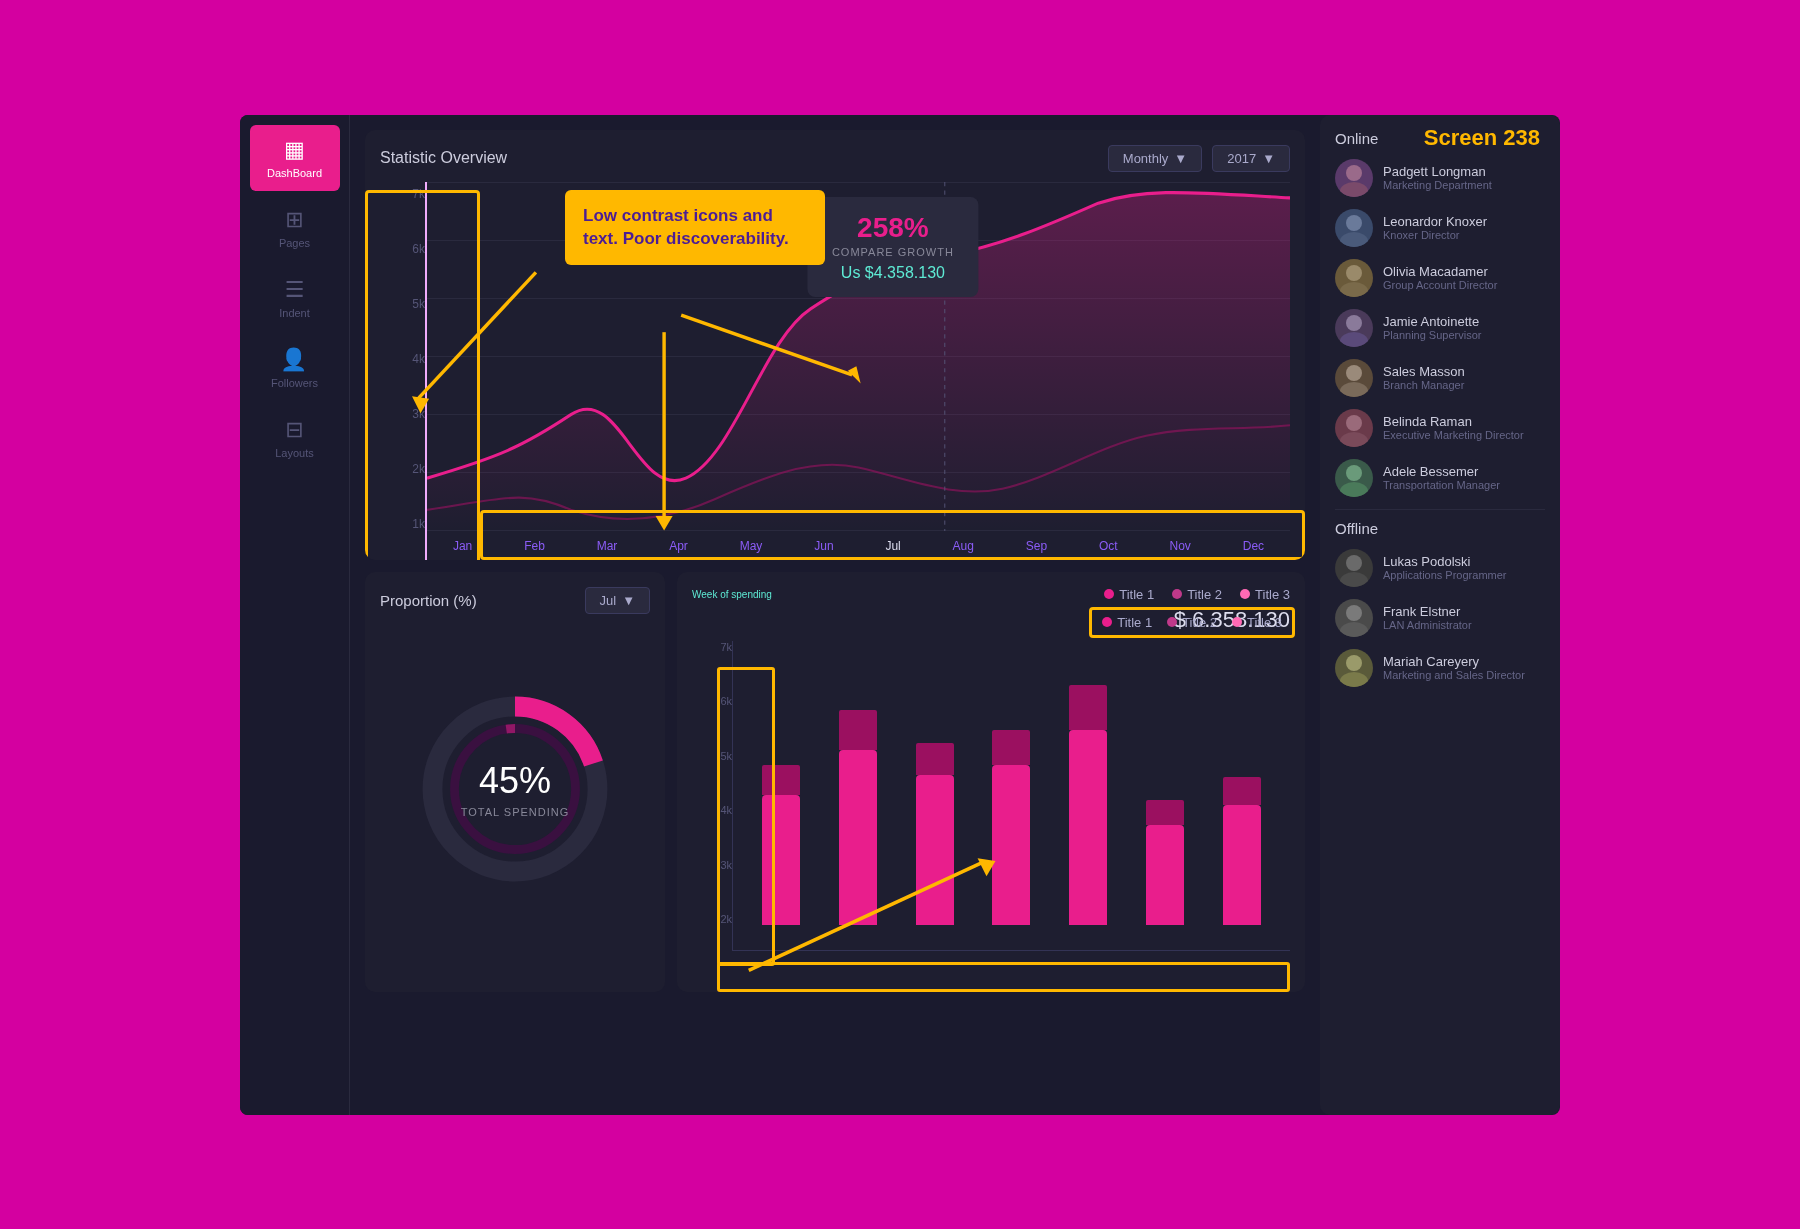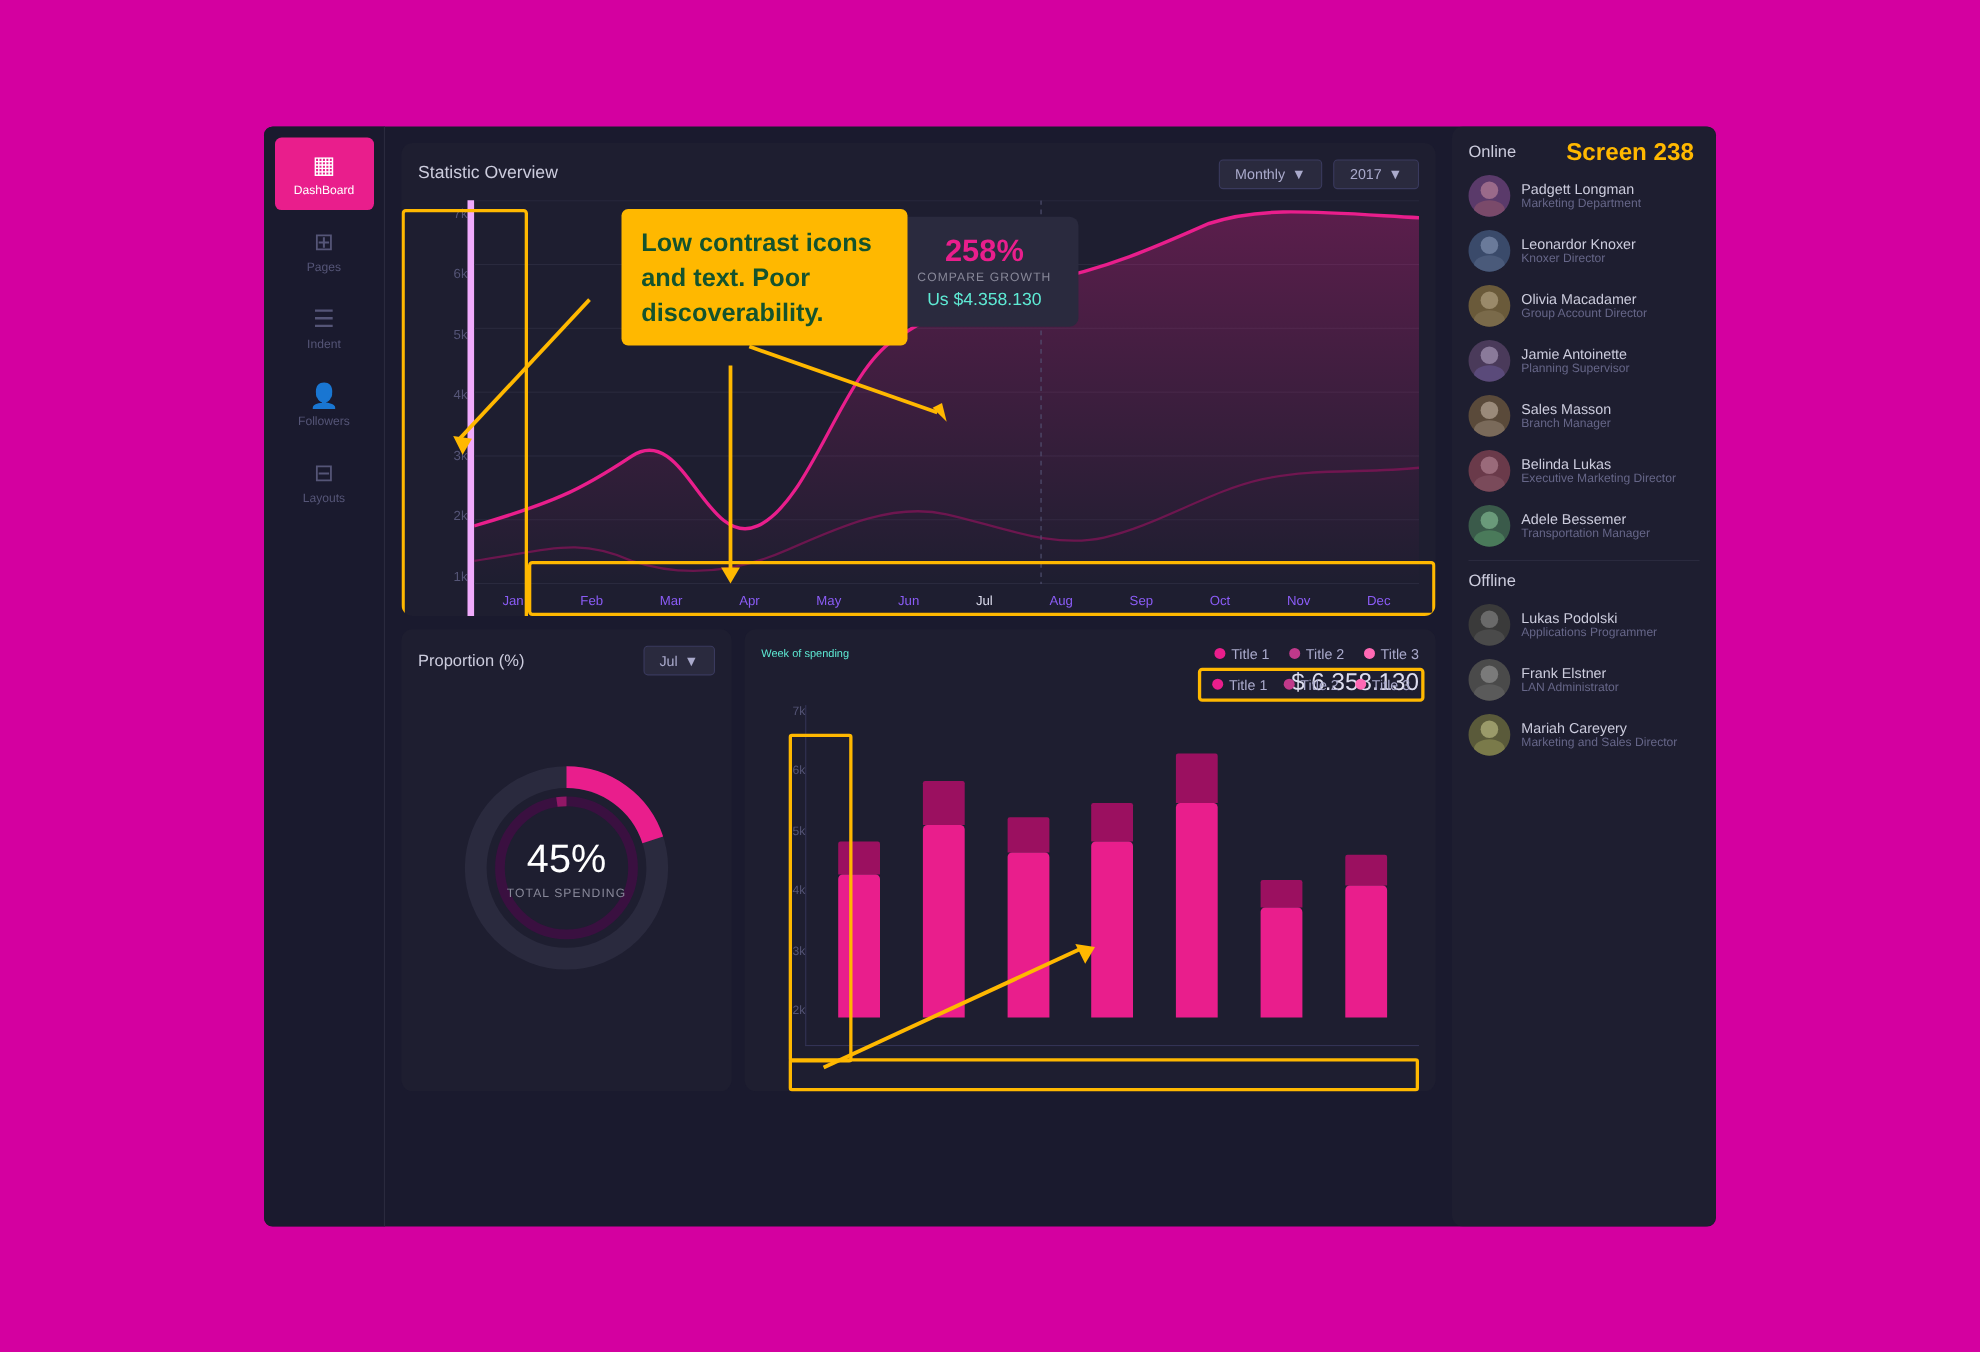--- a/index.html
+++ b/index.html
@@ -128,21 +128,21 @@
       padding-top: 5px;
     }
     .y-label {
       color: #555577;
       font-size: 12px;
       text-align: right;
     }
     .chart-body {
       flex: 1;
       position: relative;
-      border-left: 6px solid #f0abfc;
+      border-left: 2px solid #f0abfc;
       border-bottom: 1px solid #333355;
       overflow: hidden;
     }
 
     
     .grid-lines {
       position: absolute;
       top: 0; left: 0; right: 0; bottom: 30px;
       display: flex;
       flex-direction: column;
@@ -202,22 +202,22 @@
     .tooltip-value {
       color: #5eead4;
       font-size: 16px;
       margin-top: 6px;
     }
 
     
     .annotation-box {
       position: absolute;
       background: #FFB800;
-      color: #14532d;
-      font-size: 23px;
+      color: #4c1d95;
+      font-size: 17px;
       font-weight: bold;
       padding: 14px 18px;
       border-radius: 6px;
       max-width: 260px;
       line-height: 1.4;
       top: 40px;
       left: 160px;
       z-index: 20;
     }
 
@@ -772,21 +772,21 @@
     </div>
 
     <div class="user-item">
       <div class="avatar" style="background:#6a3a4a;">
         <svg viewBox="0 0 38 38" width="38" height="38">
             <circle cx="19" cy="14" r="8" fill="#9a6a7a"></circle>
             <ellipse cx="19" cy="32" rx="14" ry="9" fill="#7a4a5a"></ellipse>
           </svg>
       </div>
       <div class="user-info">
-        <div class="user-name">Belinda Lukas</div>
+        <div class="user-name">Belinda Raman</div>
         <div class="user-role">Executive Marketing Director</div>
       </div>
     </div>
 
     <div class="user-item">
       <div class="avatar" style="background:#3a5a4a;">
         <svg viewBox="0 0 38 38" width="38" height="38">
             <circle cx="19" cy="14" r="8" fill="#6a9a7a"></circle>
             <ellipse cx="19" cy="32" rx="14" ry="9" fill="#4a7a5a"></ellipse>
           </svg>

